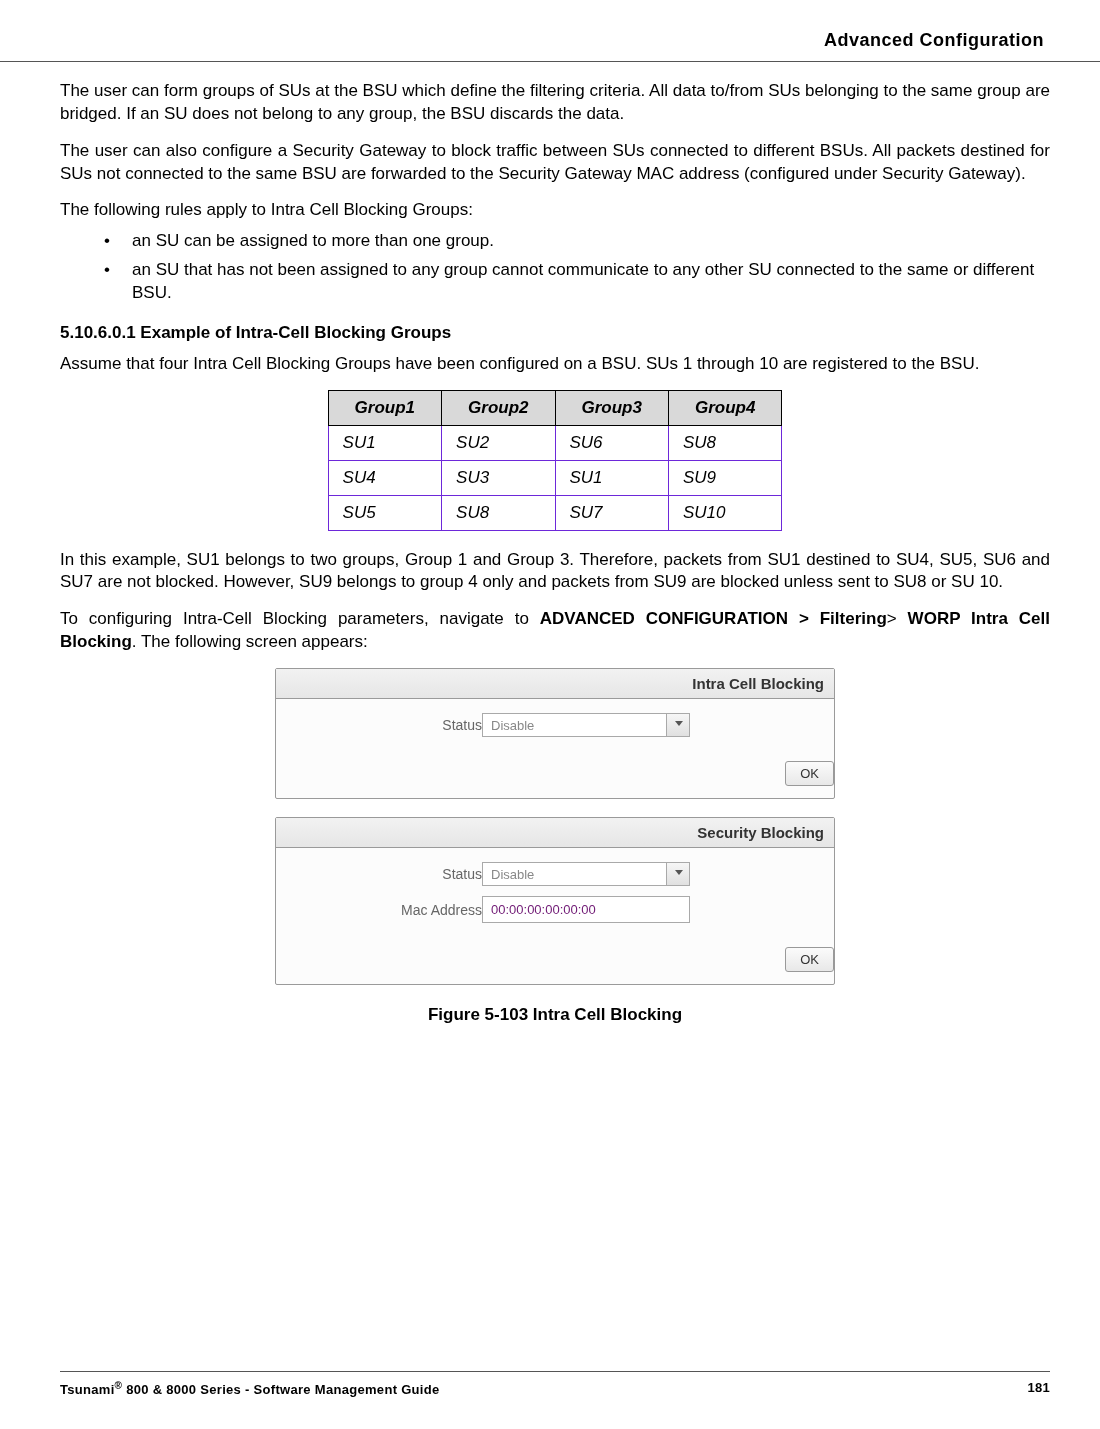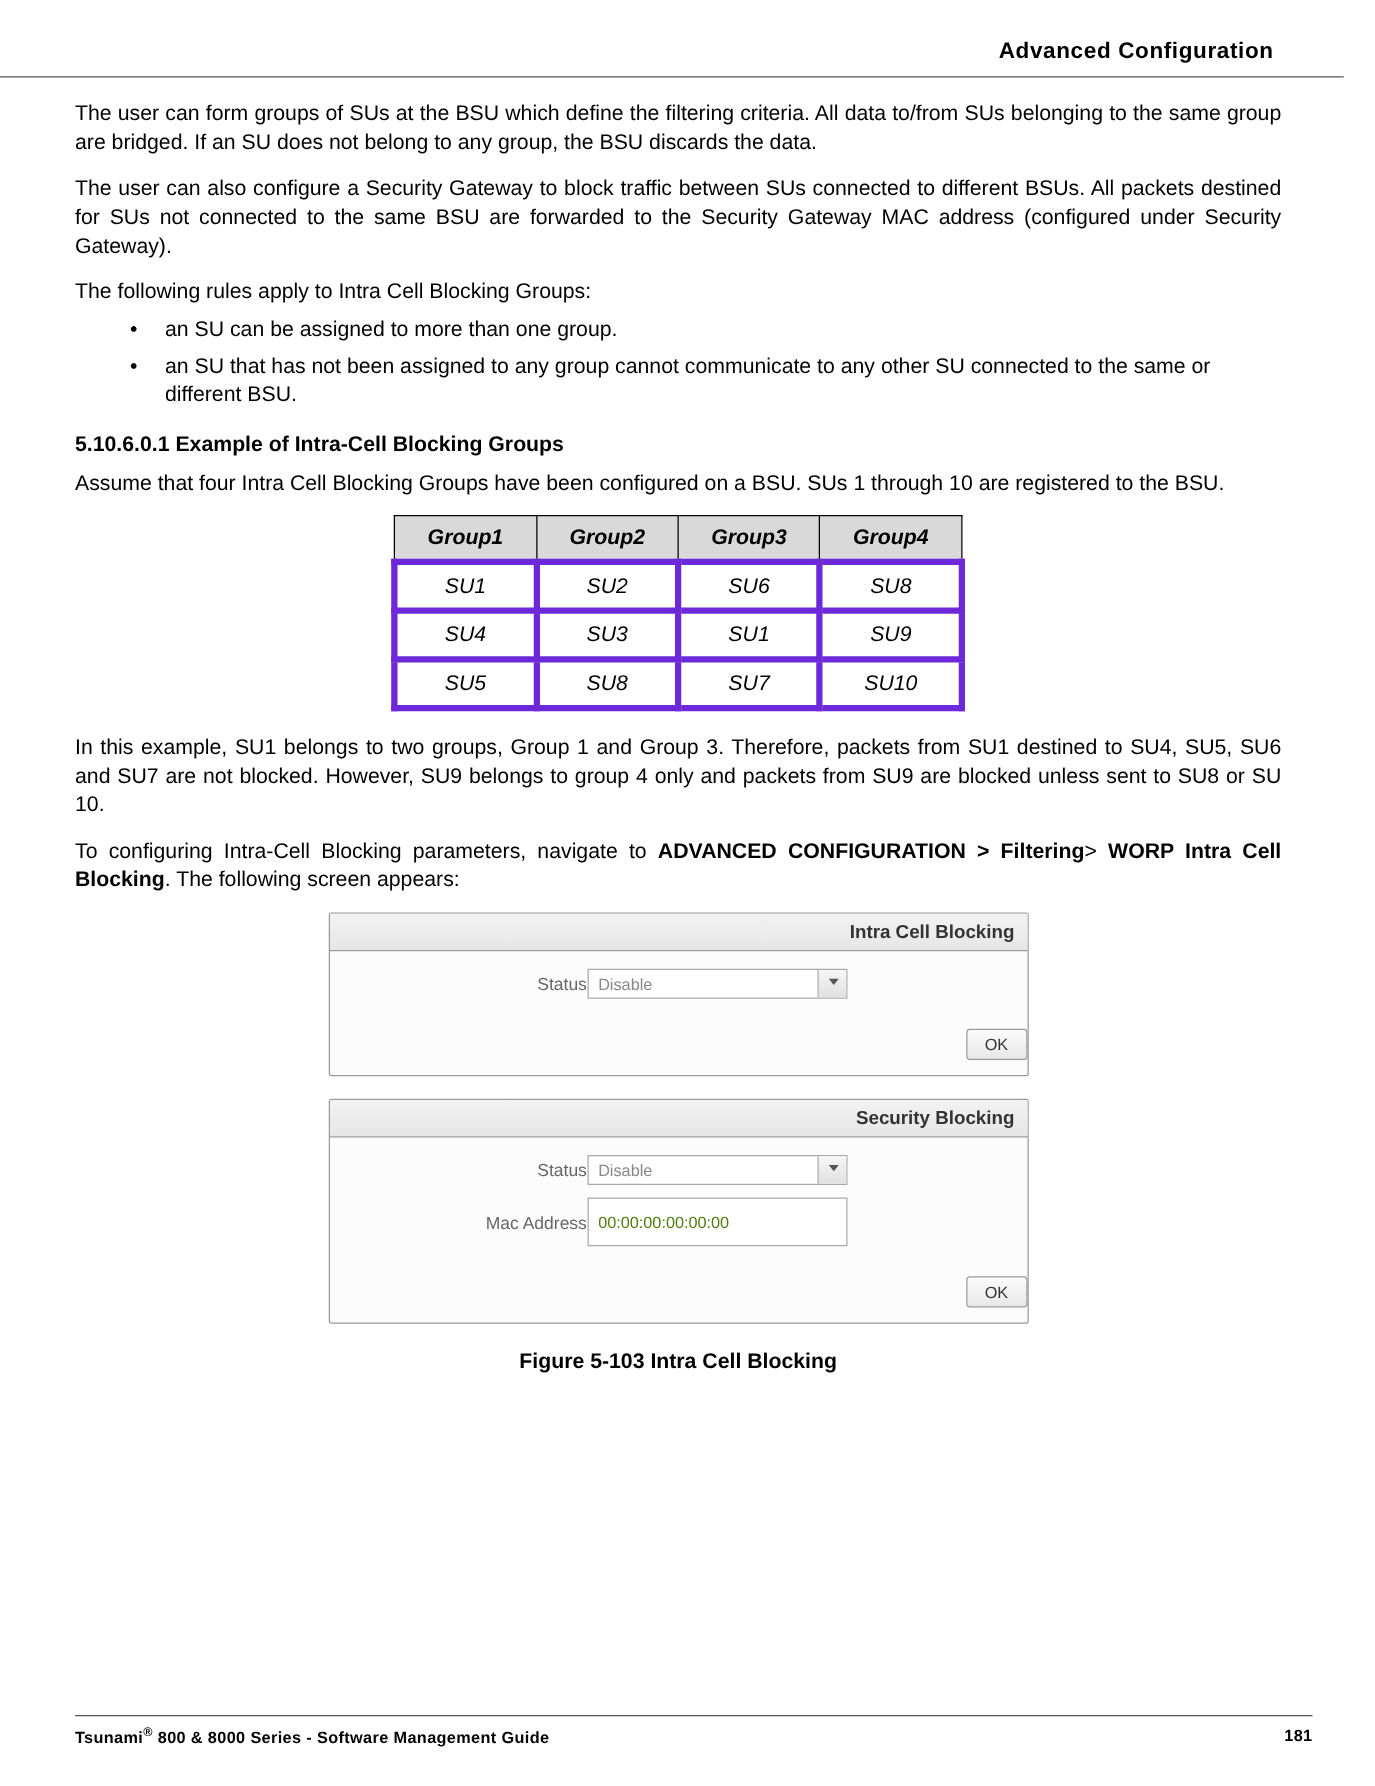--- a/index.html
+++ b/index.html
@@ -8,21 +8,21 @@
     padding: 0;
     font-family: "Myriad Pro", "Segoe UI", Arial, sans-serif;
     background: #fff;
     color: #000;
     width: 1100px;
   }
   .page {
     width: 1100px;
     height: 1429px;
     position: relative;
-    padding: 30px 75px 0 60px;
+    padding: 30px 50px 0 60px;
   }
   .header-title {
     text-align: right;
     font-weight: 700;
     font-size: 18px;
     letter-spacing: 0.5px;
     margin-bottom: 10px;
     padding-right: 6px;
   }
   .header-rule {
@@ -69,23 +69,22 @@
     font-style: italic;
   }
   table.group-table th {
     background: #d9d9d9;
     border: 1px solid #000;
     padding: 7px 26px;
     font-weight: 700;
     text-align: center;
   }
   table.group-table td {
-    border: 5px solid #6d28d9;
+    border: 1px solid #6d28d9;
     padding: 7px 14px;
-    text-align: center;
   }
   .nav-path { font-weight: 700; }
   .nav-path2 { font-weight: 700; }
   .screenshot-wrap {
     width: 560px;
     margin: 8px auto 10px auto;
   }
   .panel {
     border: 1px solid #9a9a9a;
     background: #fcfcfc;
@@ -142,26 +141,26 @@
     right: 6px;
     top: 7px;
     width: 0; height: 0;
     border-left: 4px solid transparent;
     border-right: 4px solid transparent;
     border-top: 5px solid #555;
     z-index: 2;
   }
   .form-input {
     width: 208px;
-    height: 39px;
+    height: 27px;
     border: 1px solid #a9a9a9;
     background: #fff;
     padding: 0 8px;
     font-size: 13px;
-    color: #4d7c0f;
+    color: #701a75;
     display: flex;
     align-items: center;
   }
   .ok-btn {
     margin: 6px 0 0 16px;
     border: 1px solid #999;
     background: linear-gradient(#fbfbfb,#e8e8e8);
     border-radius: 3px;
     padding: 4px 14px;
     font-size: 13px;

